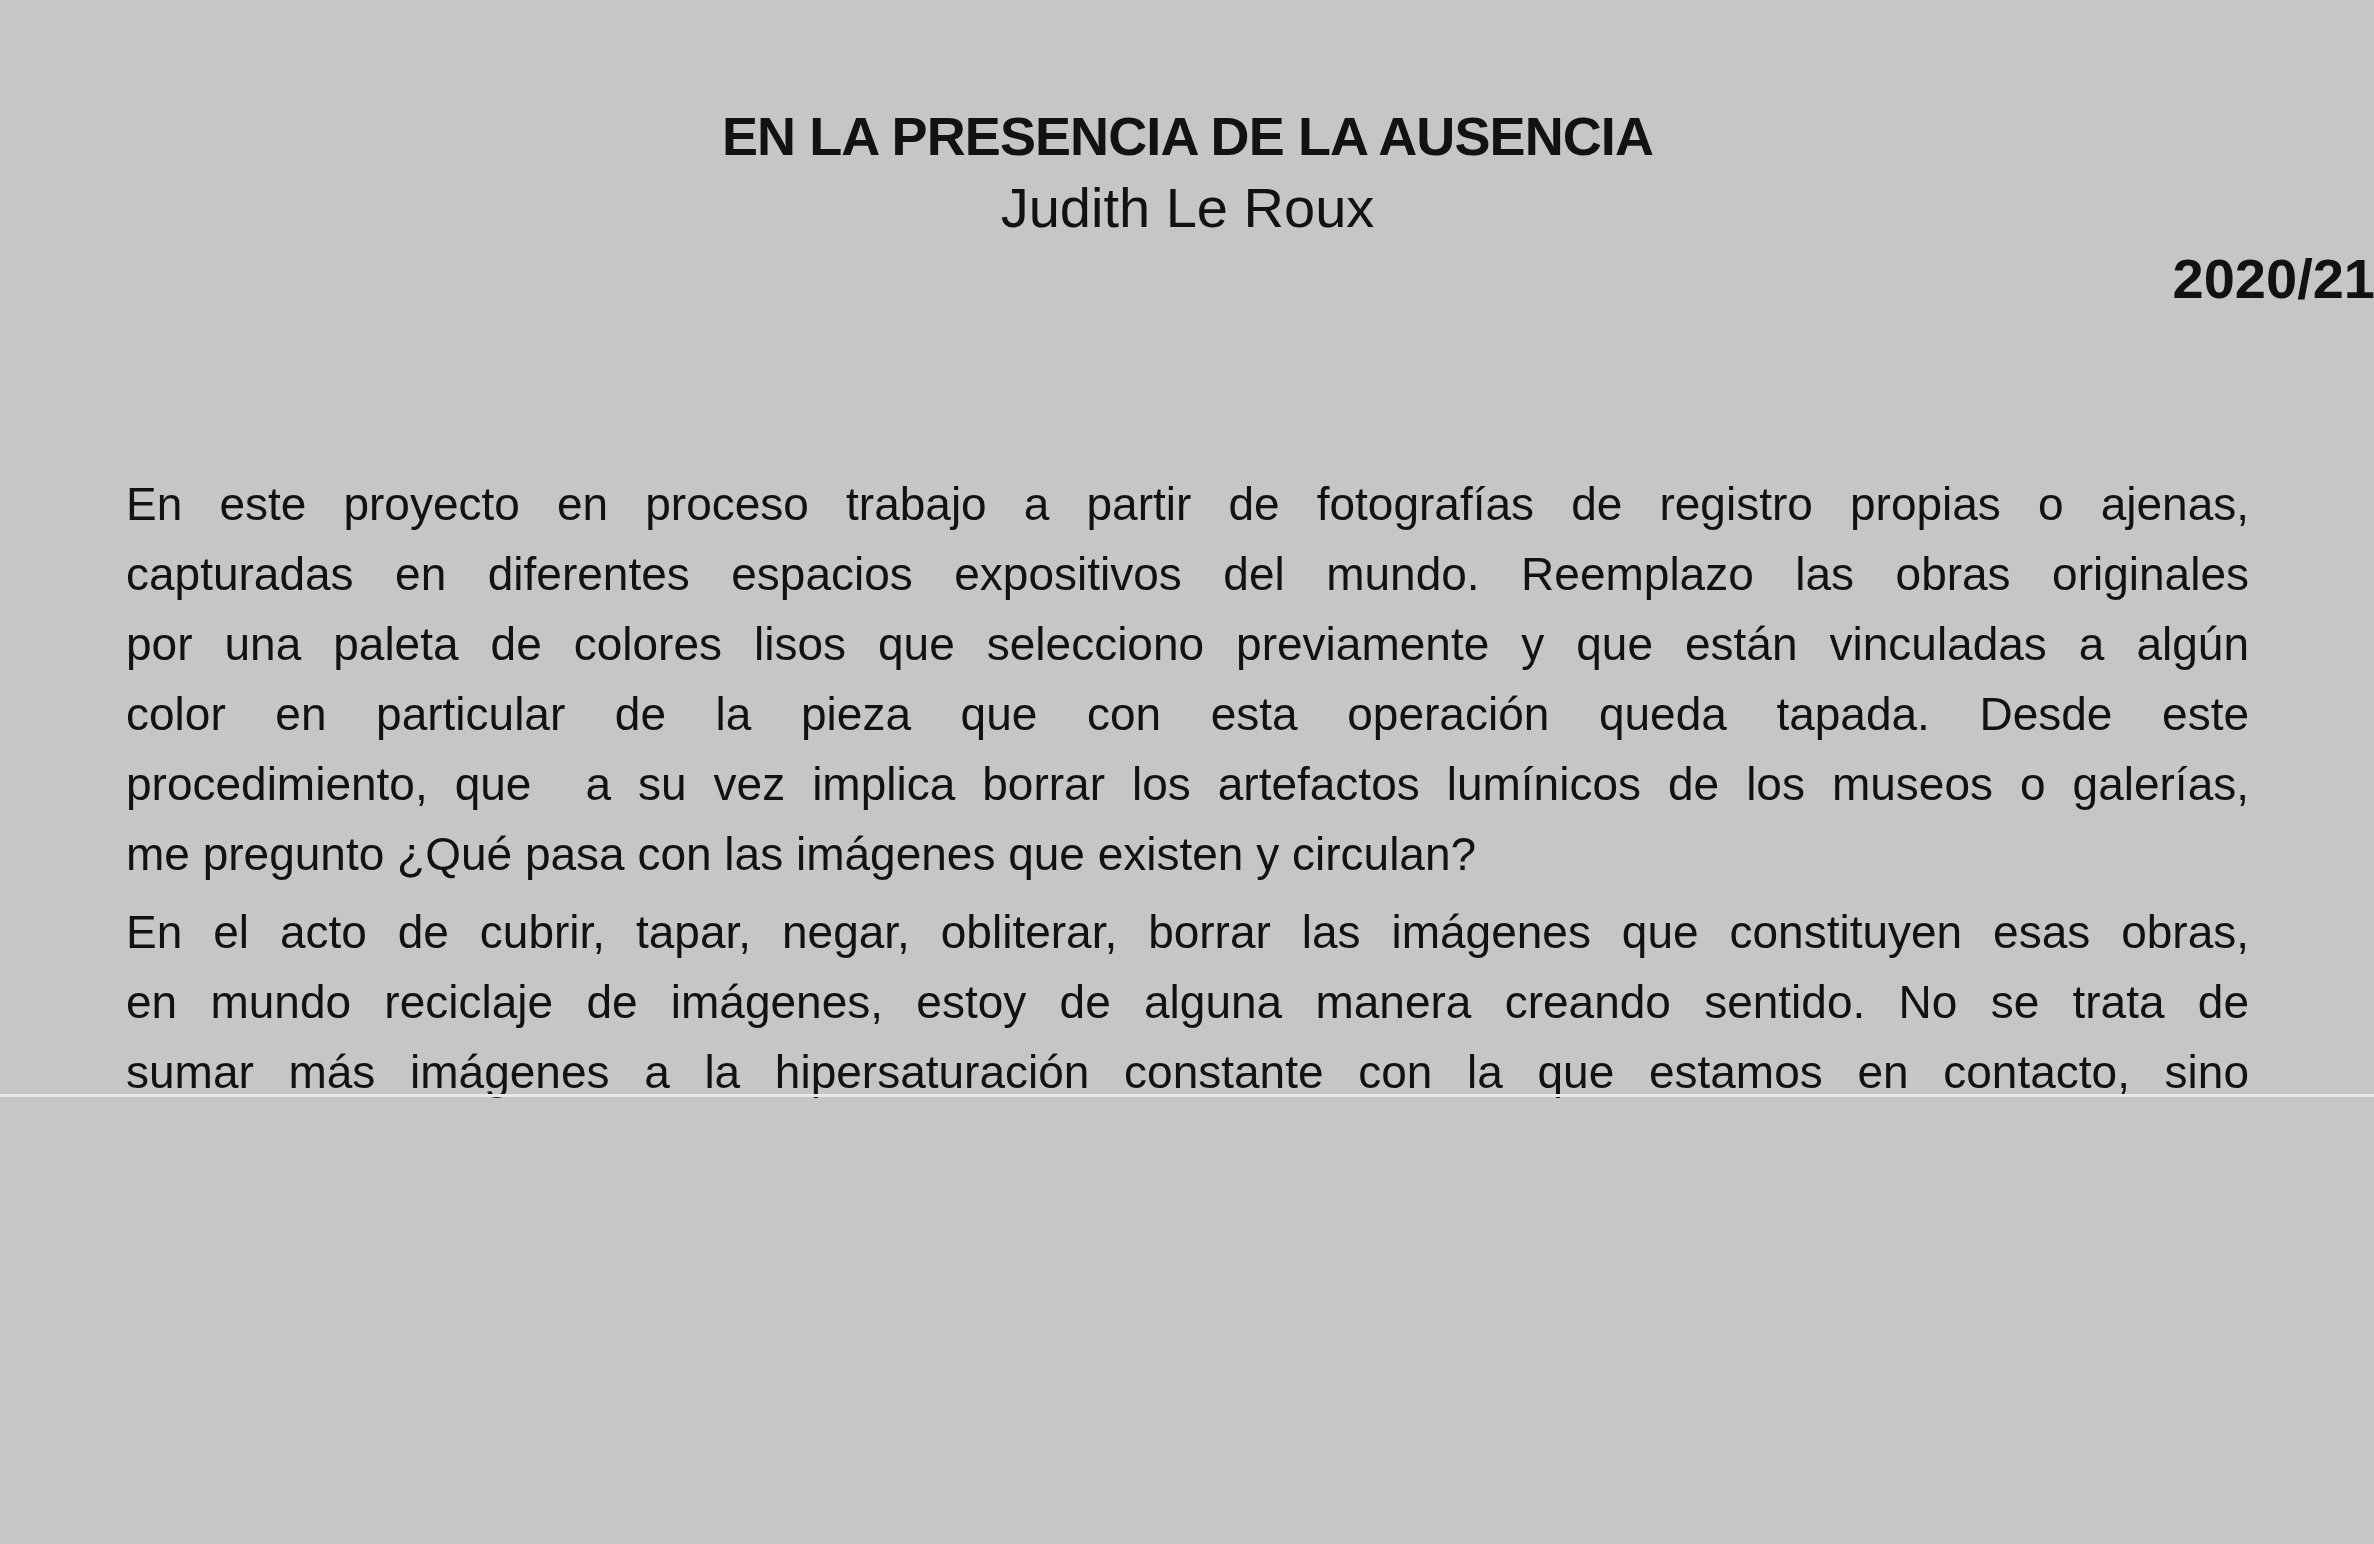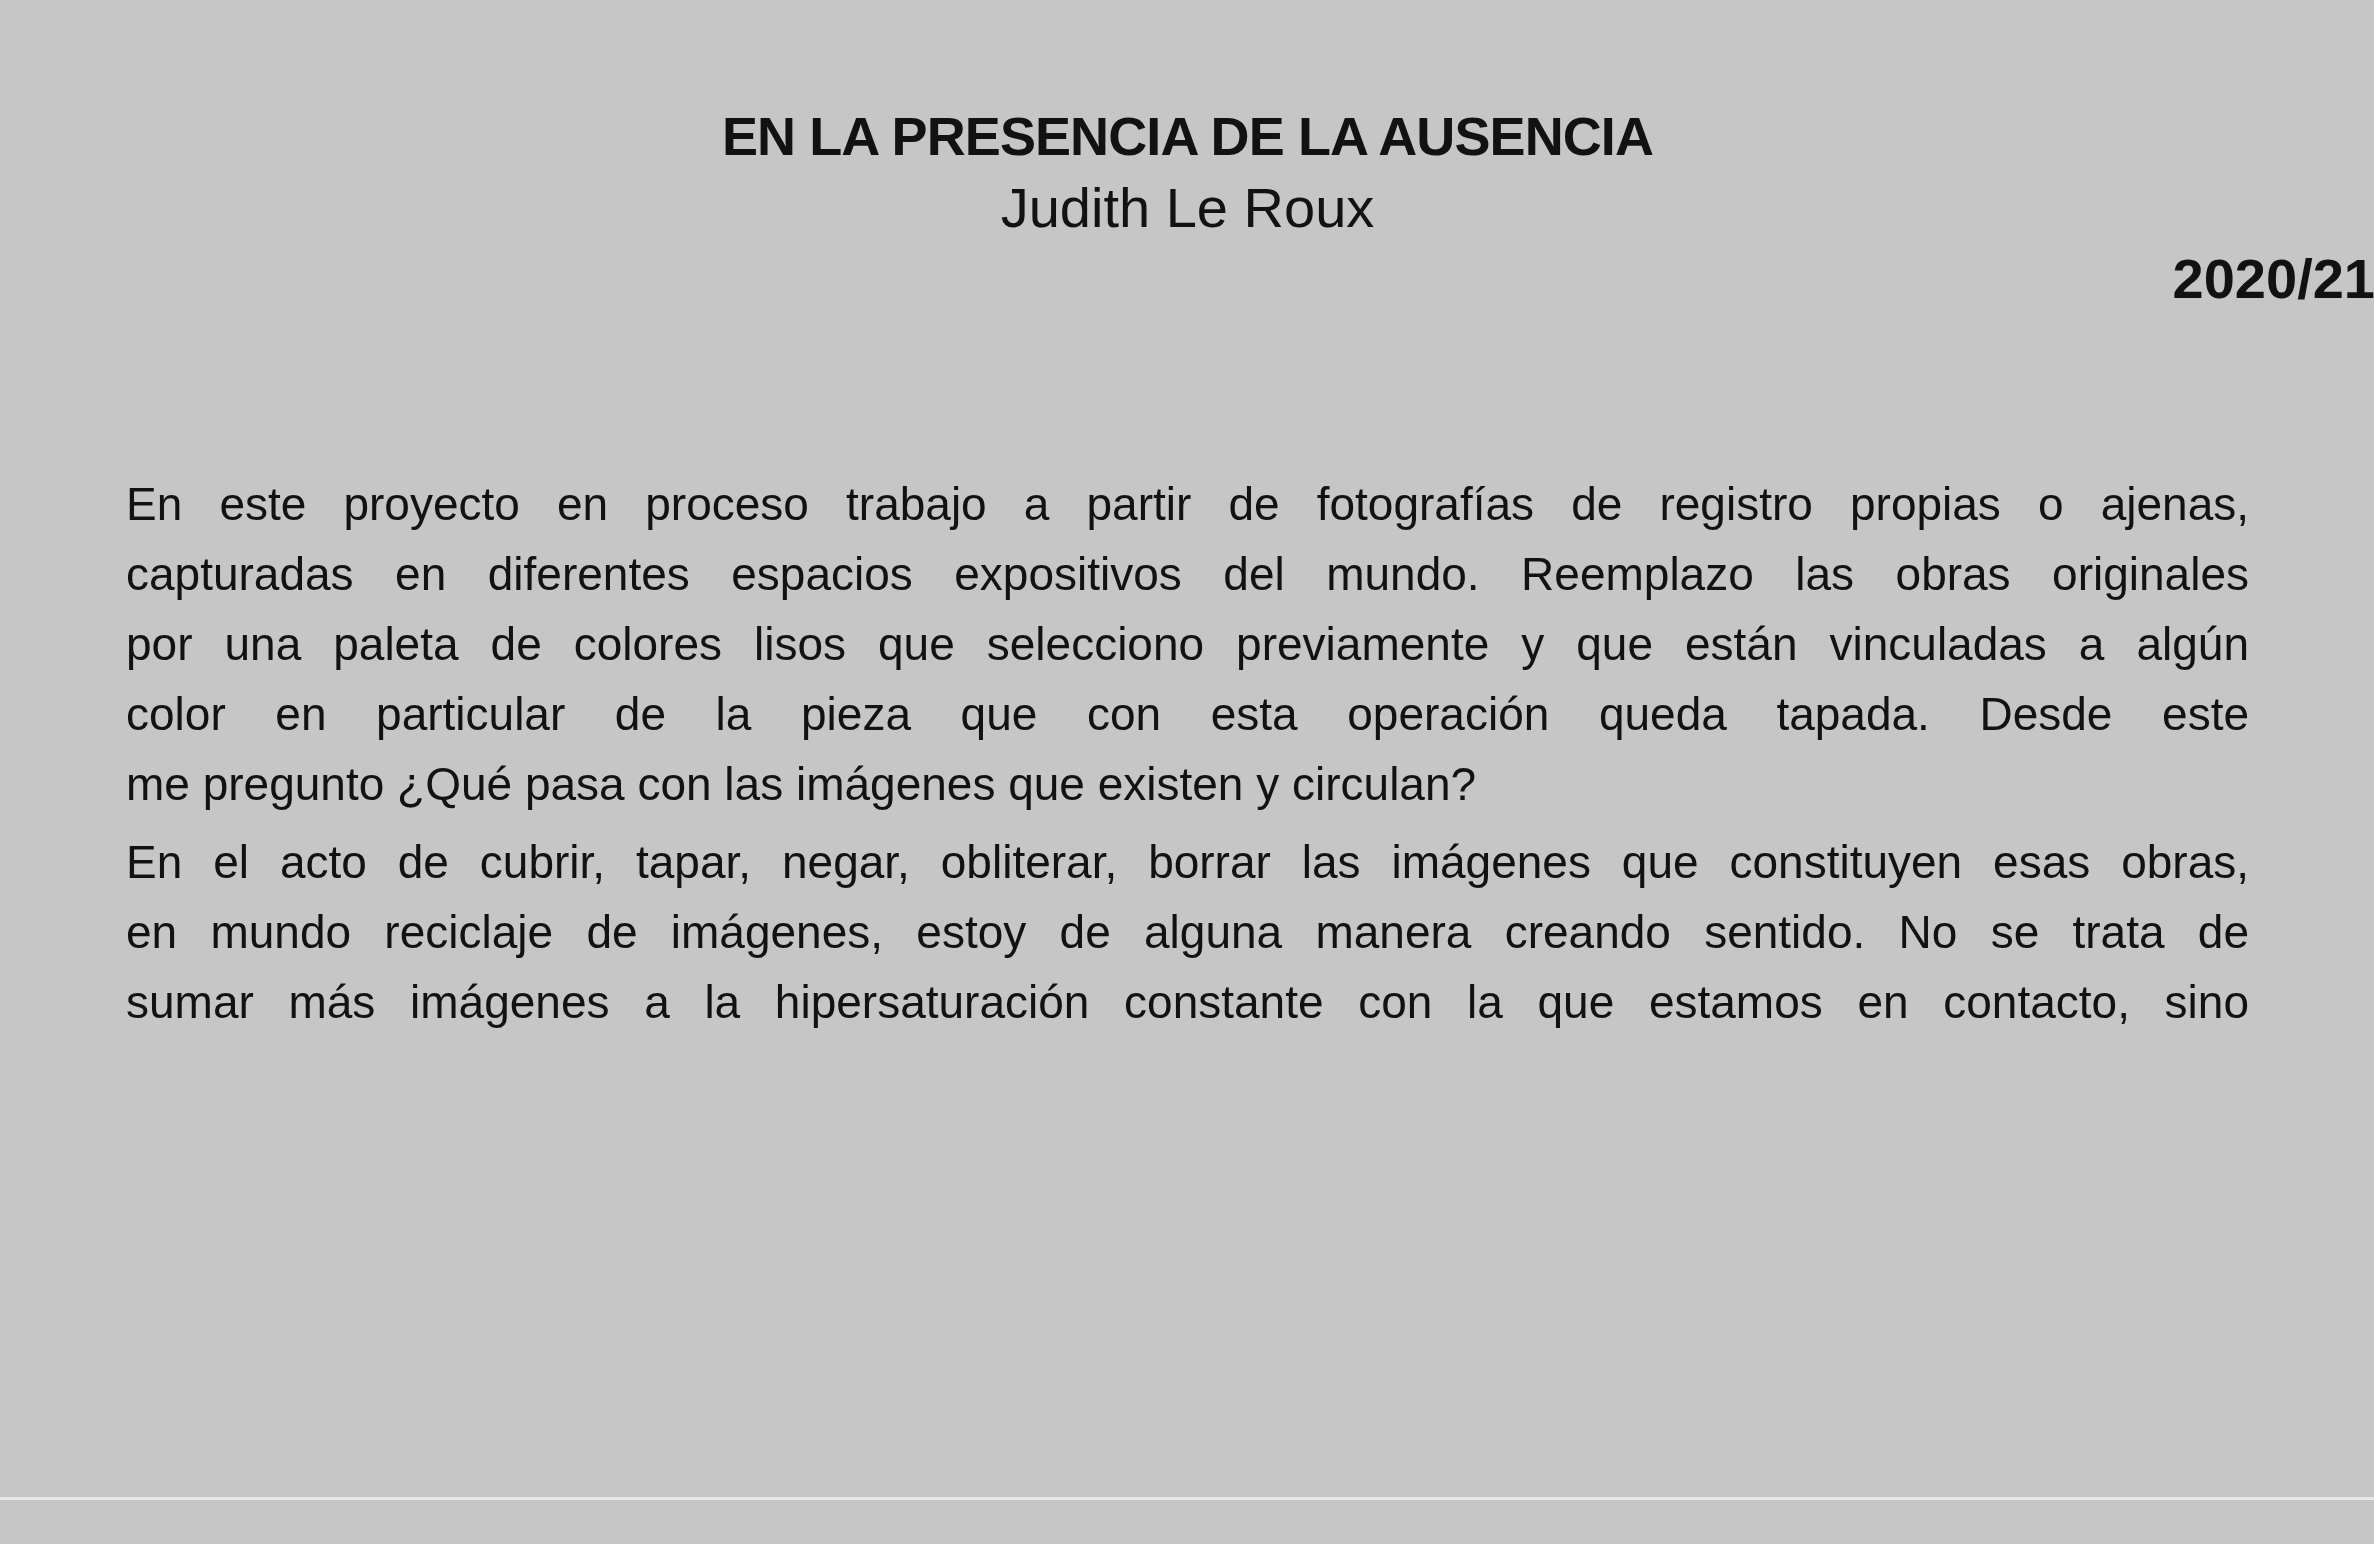--- a/index.html
+++ b/index.html
@@ -9,21 +9,21 @@
   body {
     width: 2375px;
     height: 1544px;
     background: #c6c6c7;
     overflow: hidden;
     font-family: "Liberation Sans", sans-serif;
   }
   .page {
     position: relative;
     width: 2375px;
-    height: 1500px;
+    height: 1097px;
     color: #121212;
   }
   .doc-header {
     position: absolute;
     top: 101px;
     left: 0;
     width: 2375px;
     text-align: center;
   }
   .doc-title {
@@ -83,20 +83,21 @@
     <div class="doc-author">Judith Le Roux</div>
     <div class="doc-years">2020/21</div>
   </header>
 
   <main class="doc-body">
       <div class="paragraph">
         <div class="text-line">En este proyecto en proceso trabajo a partir de fotografías de registro propias o ajenas,</div>
         <div class="text-line">capturadas en diferentes espacios expositivos del mundo. Reemplazo las obras originales</div>
         <div class="text-line">por una paleta de colores lisos que selecciono previamente y que están vinculadas a algún</div>
         <div class="text-line">color en particular de la pieza que con esta operación queda tapada. Desde este</div>
+        <div class="text-line">procedimiento, que &nbsp;a su vez implica borrar los artefactos lumínicos de los museos o galerías,</div>
         <div class="text-line last">me pregunto ¿Qué pasa con las imágenes que existen y circulan?</div>
       </div>
       <div class="paragraph">
         <div class="text-line">En el acto de cubrir, tapar, negar, obliterar, borrar las imágenes que constituyen esas obras,</div>
         <div class="text-line">en mundo reciclaje de imágenes, estoy de alguna manera creando sentido. No se trata de</div>
         <div class="text-line">sumar más imágenes a la hipersaturación constante con la que estamos en contacto, sino</div>
       </div>
     </main>
 
   <div class="page-bottom-edge"></div>

